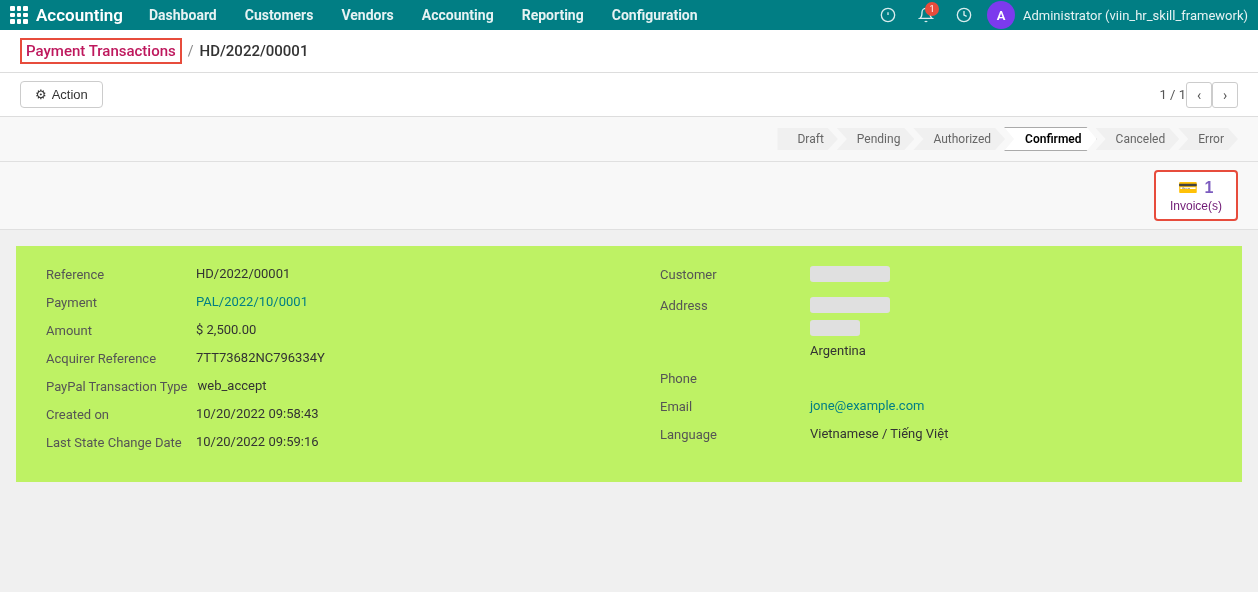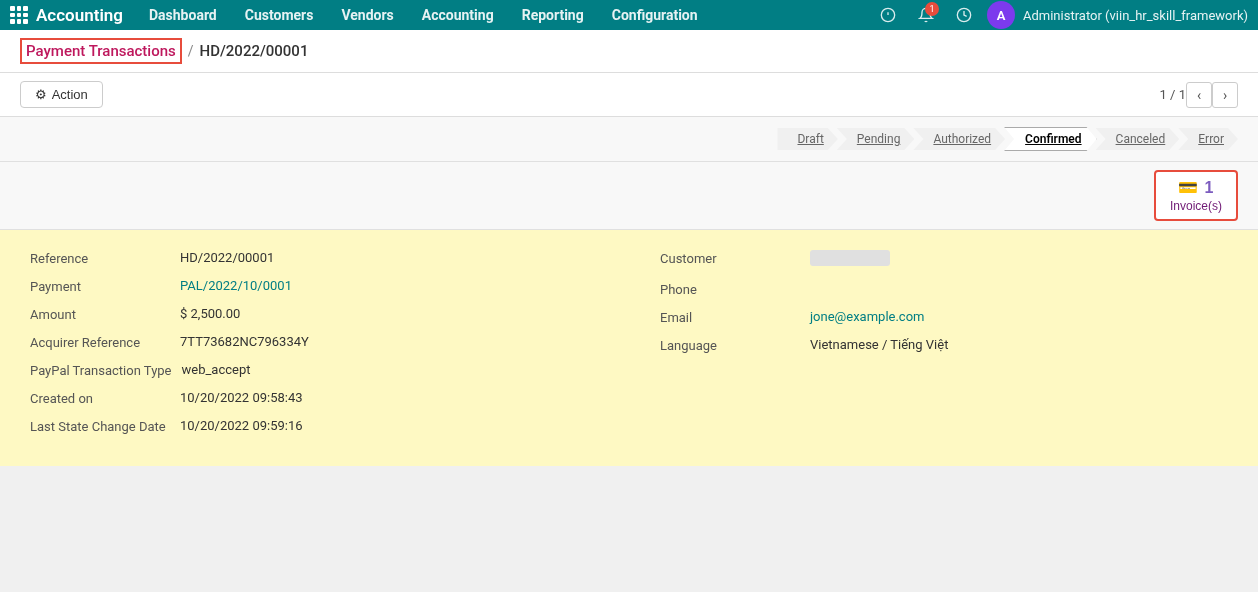--- a/index.html
+++ b/index.html
@@ -146,21 +146,20 @@
     .status-step {
       display: flex;
       align-items: center;
       padding: 4px 14px 4px 20px;
       background: #f0f0f0;
       color: #666;
       font-size: 12px;
       position: relative;
       clip-path: polygon(0 0, calc(100% - 10px) 0, 100% 50%, calc(100% - 10px) 100%, 0 100%, 10px 50%);
       margin-left: -1px;
-      text-decoration: underline;
     }
     .status-step:first-child {
       clip-path: polygon(0 0, calc(100% - 10px) 0, 100% 50%, calc(100% - 10px) 100%, 0 100%);
       margin-left: 0;
     }
     .status-step.active {
       background: white;
       color: #000000;
       font-weight: 600;
       border: 1px solid #aaa;
@@ -198,23 +197,23 @@
     }
     .smart-btn-count { font-size: 16px; font-weight: 600; color: #7c5cbf; }
     .smart-btn-label { font-size: 12px; color: #701a75; }
     .invoice-icon {
       font-size: 16px;
       color: #7c5cbf;
     }
 
     
     .main-content {
-      background: #fef9c3;
+      background: #bef264;
       padding: 20px 30px;
-      margin: 0;
+      margin: 16px;
     }
     .form-grid {
       display: grid;
       grid-template-columns: 1fr 1fr;
       gap: 0;
     }
     .form-left, .form-right { padding: 0 20px 0 0; }
     .form-right { padding-left: 30px; border-left: 1px solid transparent; }
     .field-row {
       display: flex;
@@ -385,20 +384,32 @@
     </div>
 
     <div class="form-right">
       <div class="field-row">
         <span class="field-label">Customer</span>
         <span class="field-value">
           <span class="customer-blur"></span>
         </span>
       </div>
       <div class="field-row">
+        <span class="field-label">Address</span>
+        <div class="field-value">
+          <div style="margin-bottom:4px;">
+            <span class="customer-blur"></span>
+          </div>
+          <div style="margin-bottom:4px;">
+            <span class="customer-blur" style="width:50px;"></span>
+          </div>
+          <div>Argentina</div>
+        </div>
+      </div>
+      <div class="field-row">
         <span class="field-label">Phone</span>
         <span class="field-value"></span>
       </div>
       <div class="field-row">
         <span class="field-label">Email</span>
         <span class="field-value email-link">jone@example.com</span>
       </div>
       <div class="field-row">
         <span class="field-label">Language</span>
         <span class="field-value">Vietnamese / Tiếng Việt</span>

